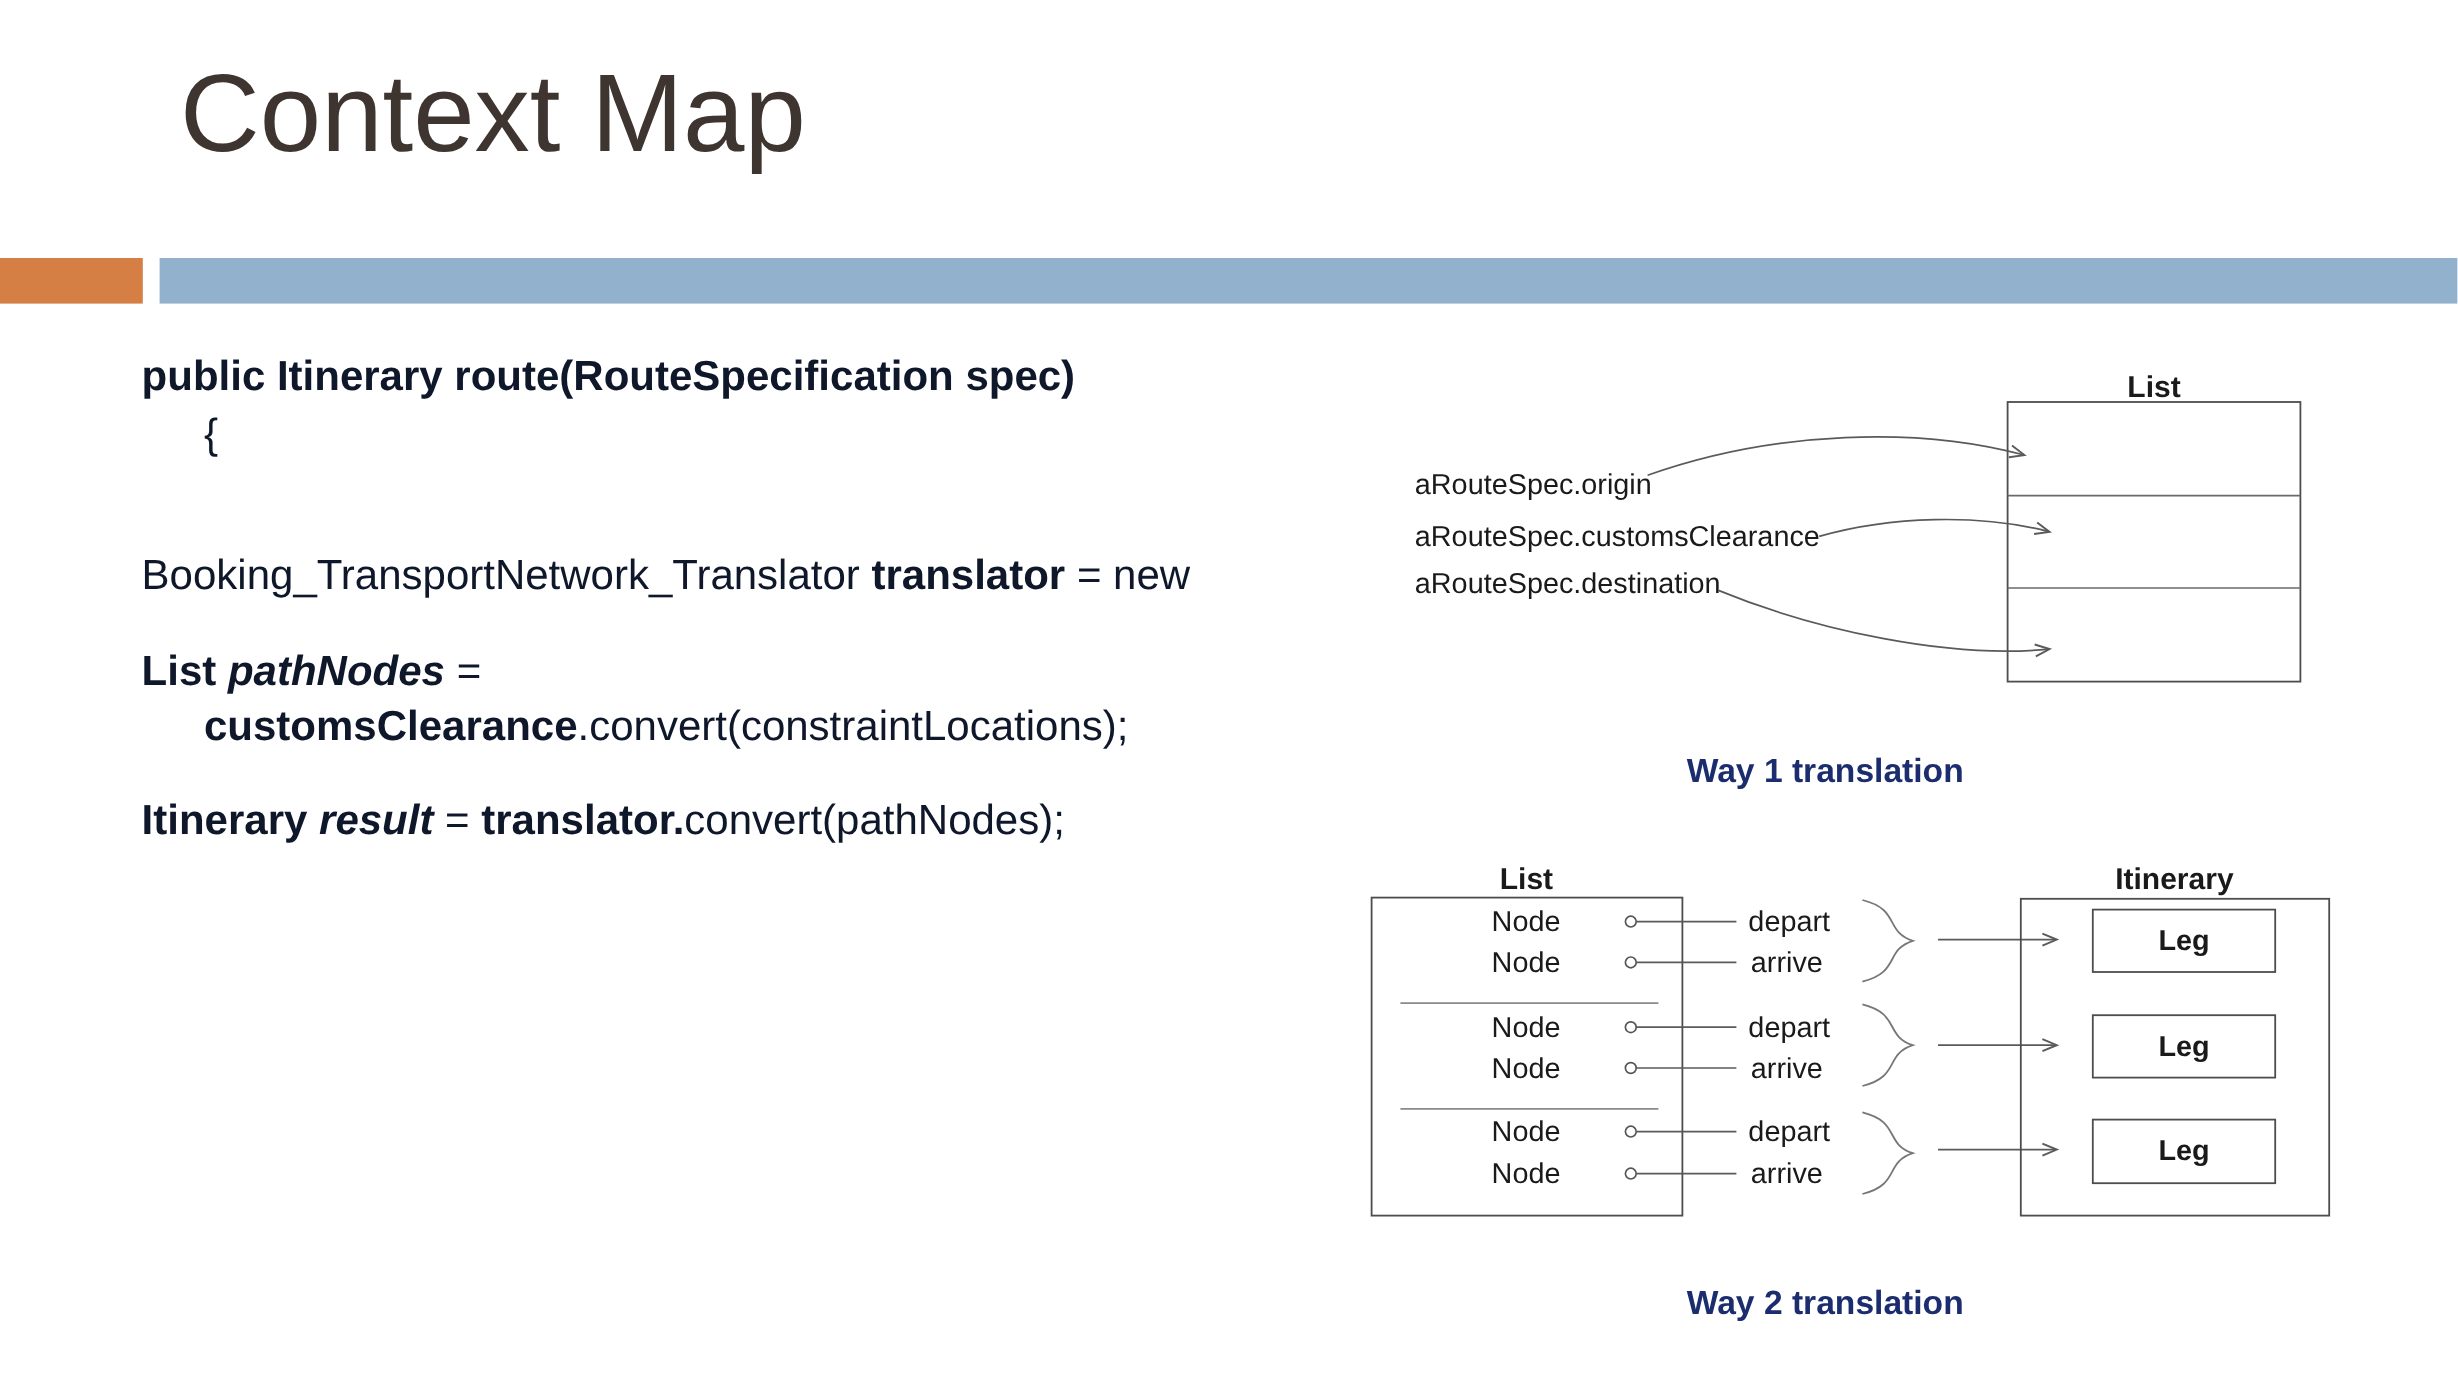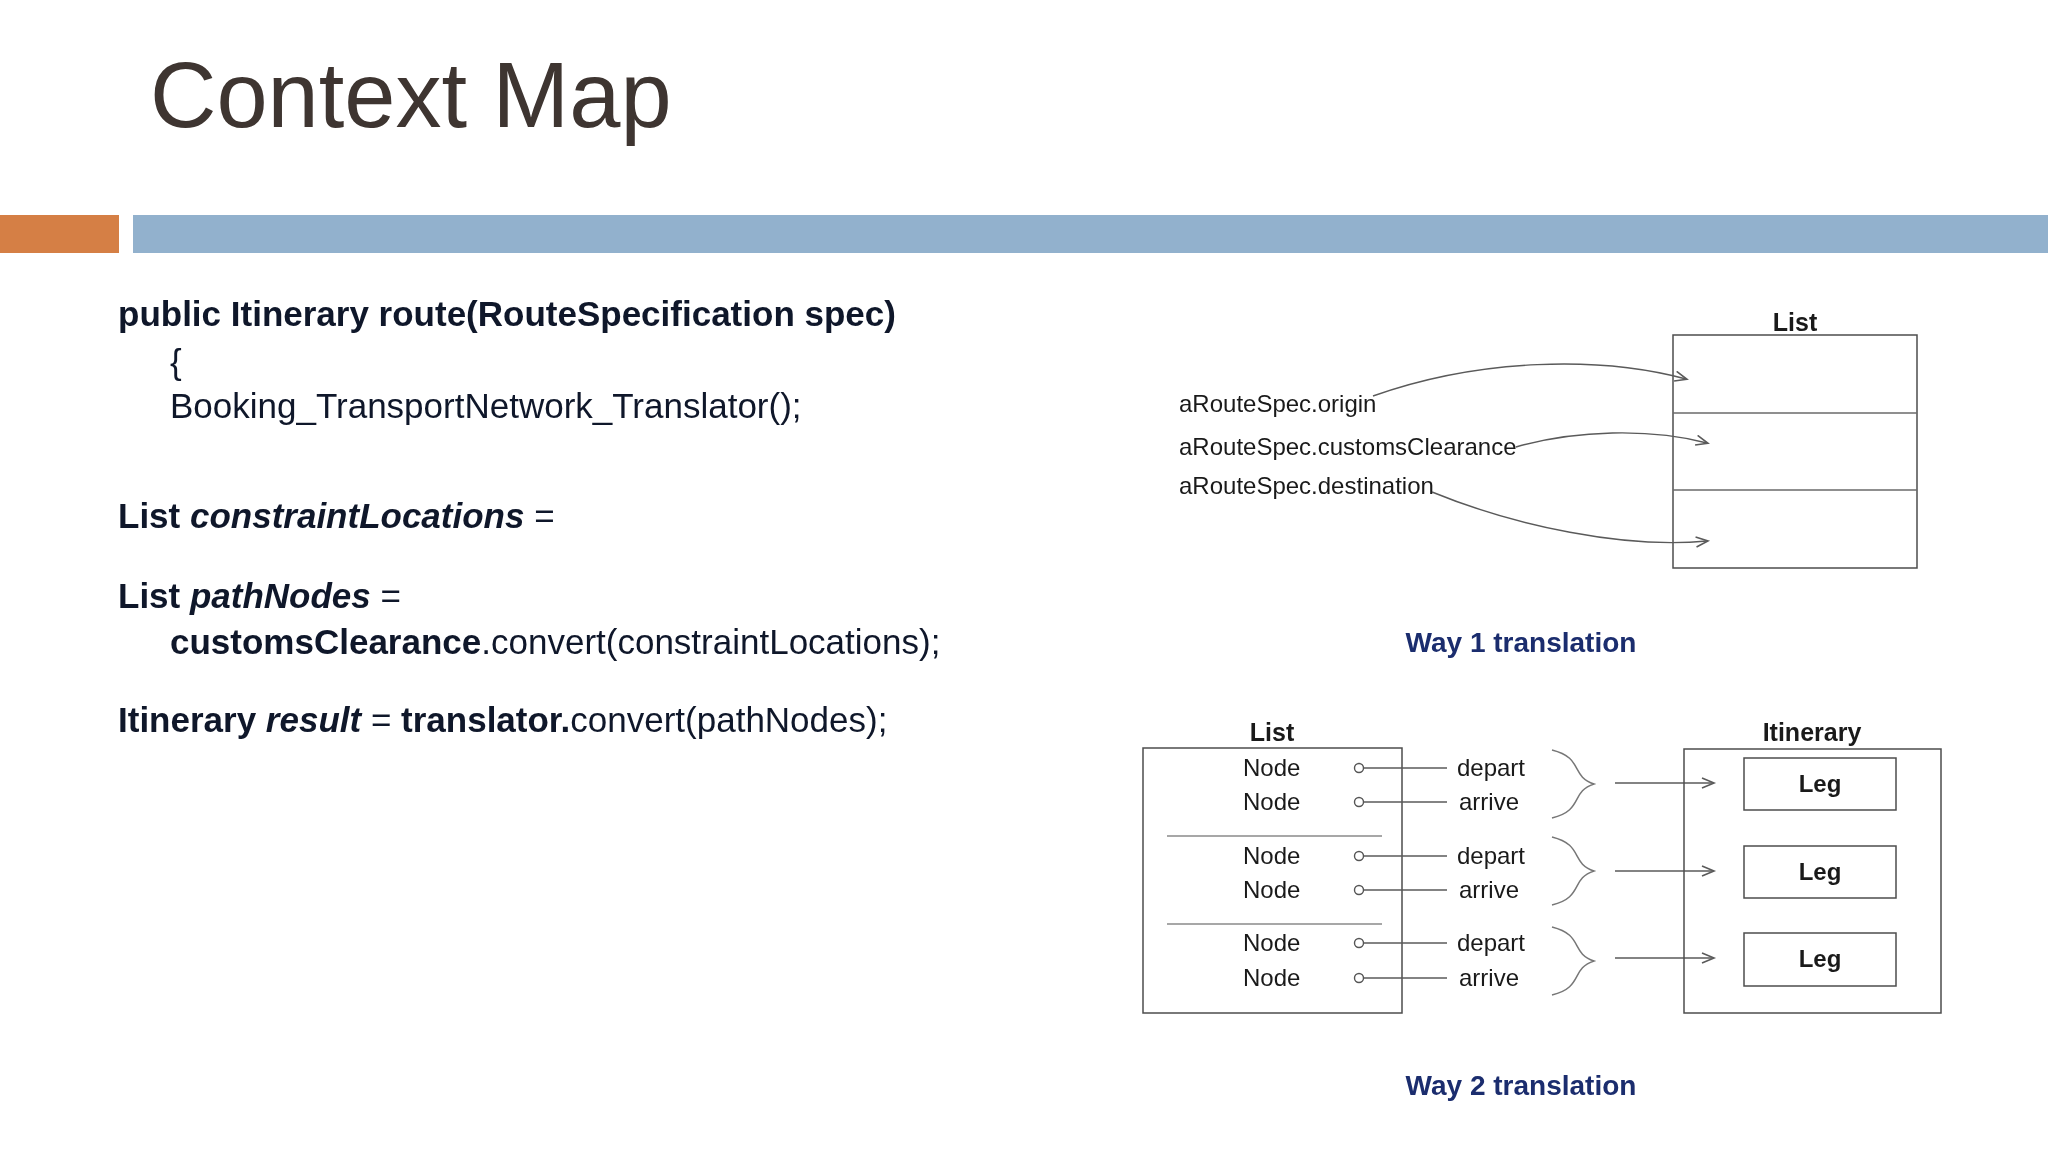--- a/index.html
+++ b/index.html
@@ -41,22 +41,21 @@
 
 <div class="slide">
 
   <div class="slide-title">Context Map</div>
   <div class="bar-orange"></div>
   <div class="bar-blue"></div>
 
   <div class="code">
     <div class="ln b">public Itinerary route(RouteSpecification spec)</div>
     <div class="ln ind" style="margin-top:4px">{</div>
-    <div class="ln ind">Booking_TransportNetwork_Translator();</div>
-    <div class="ln" style="margin-top:66px"><span class="b">List </span><span class="bi">constraintLocations</span><span> =</span></div>
+    <div class="ln" style="margin-top:74px"><span>Booking_TransportNetwork_Translator </span><span class="b">translator</span><span> = new</span></div>
     <div class="ln" style="margin-top:36px"><span class="b">List </span><span class="bi">pathNodes</span><span> =</span></div>
     <div class="ln ind" style="margin-top:2px"><span class="b">customsClearance</span><span>.convert(constraintLocations);</span></div>
     <div class="ln" style="margin-top:34px"><span class="b">Itinerary </span><span class="bi">result</span><span> = </span><span class="b">translator.</span><span>convert(pathNodes);</span></div>
   </div>
 
   <svg class="diagram" width="2048" height="1155" viewBox="0 0 2048 1155">
     <defs>
       <marker id="arr" markerWidth="16" markerHeight="14" refX="12" refY="6" orient="auto" markerUnits="userSpaceOnUse">
         <path d="M1,1 L13,6 L1,11" fill="none" stroke="#5a5a5a" stroke-width="1.6"></path>
       </marker>

